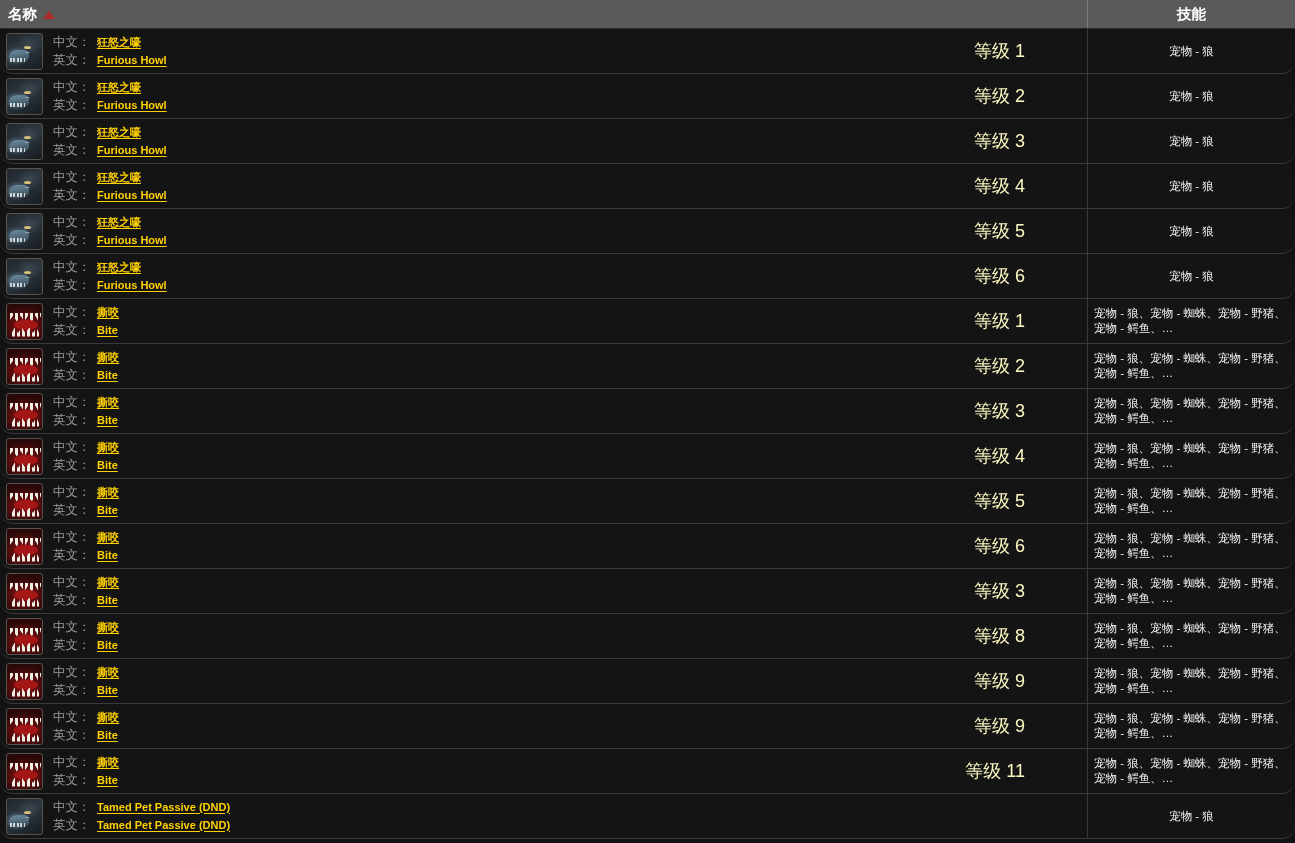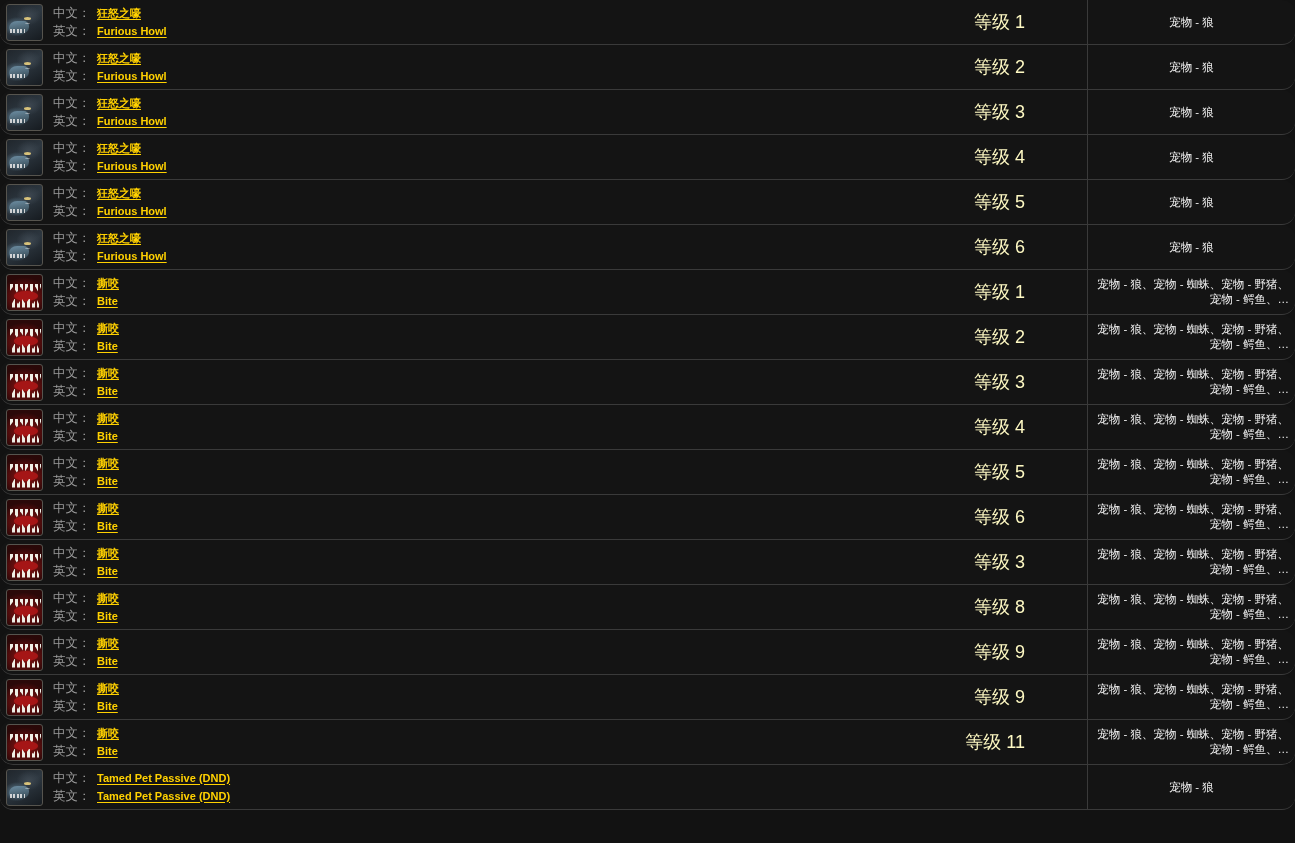--- a/index.html
+++ b/index.html
@@ -65,21 +65,21 @@
     align-items: center;
     border-right: 1px solid #3a3a3a;
     padding-left: 6px;
     overflow: hidden;
   }
   .cell-skill {
     width: 207px;
     display: flex;
     align-items: center;
     justify-content: center;
-    text-align: right;
+    text-align: left;
     color: #f2f2f2;
     font-size: 11.5px;
     line-height: 15px;
     padding: 0 6px;
   }
 
   
   .icon {
     width: 37px; height: 37px;
     flex: 0 0 37px;
@@ -192,20 +192,29 @@
     padding-right: 62px;
     white-space: nowrap;
     flex: 0 0 auto;
   }
 </style>
 </head>
 <body>
 
 <div id="page">
 
+  <div class="thead">
+    <div class="th th-name">
+      <span>名称</span>
+      <span class="sort-tri"></span>
+    </div>
+    <div class="th th-skill">
+      <span>技能</span>
+    </div>
+  </div>
 
   <div id="tbody">
       <div class="row">
         <div class="cell-name">
           <div class="icon icon-wolf">
             <span class="teeth"></span>
           </div>
           <div class="names">
             <div class="name-line">
               <span class="name-label">中文：</span>

